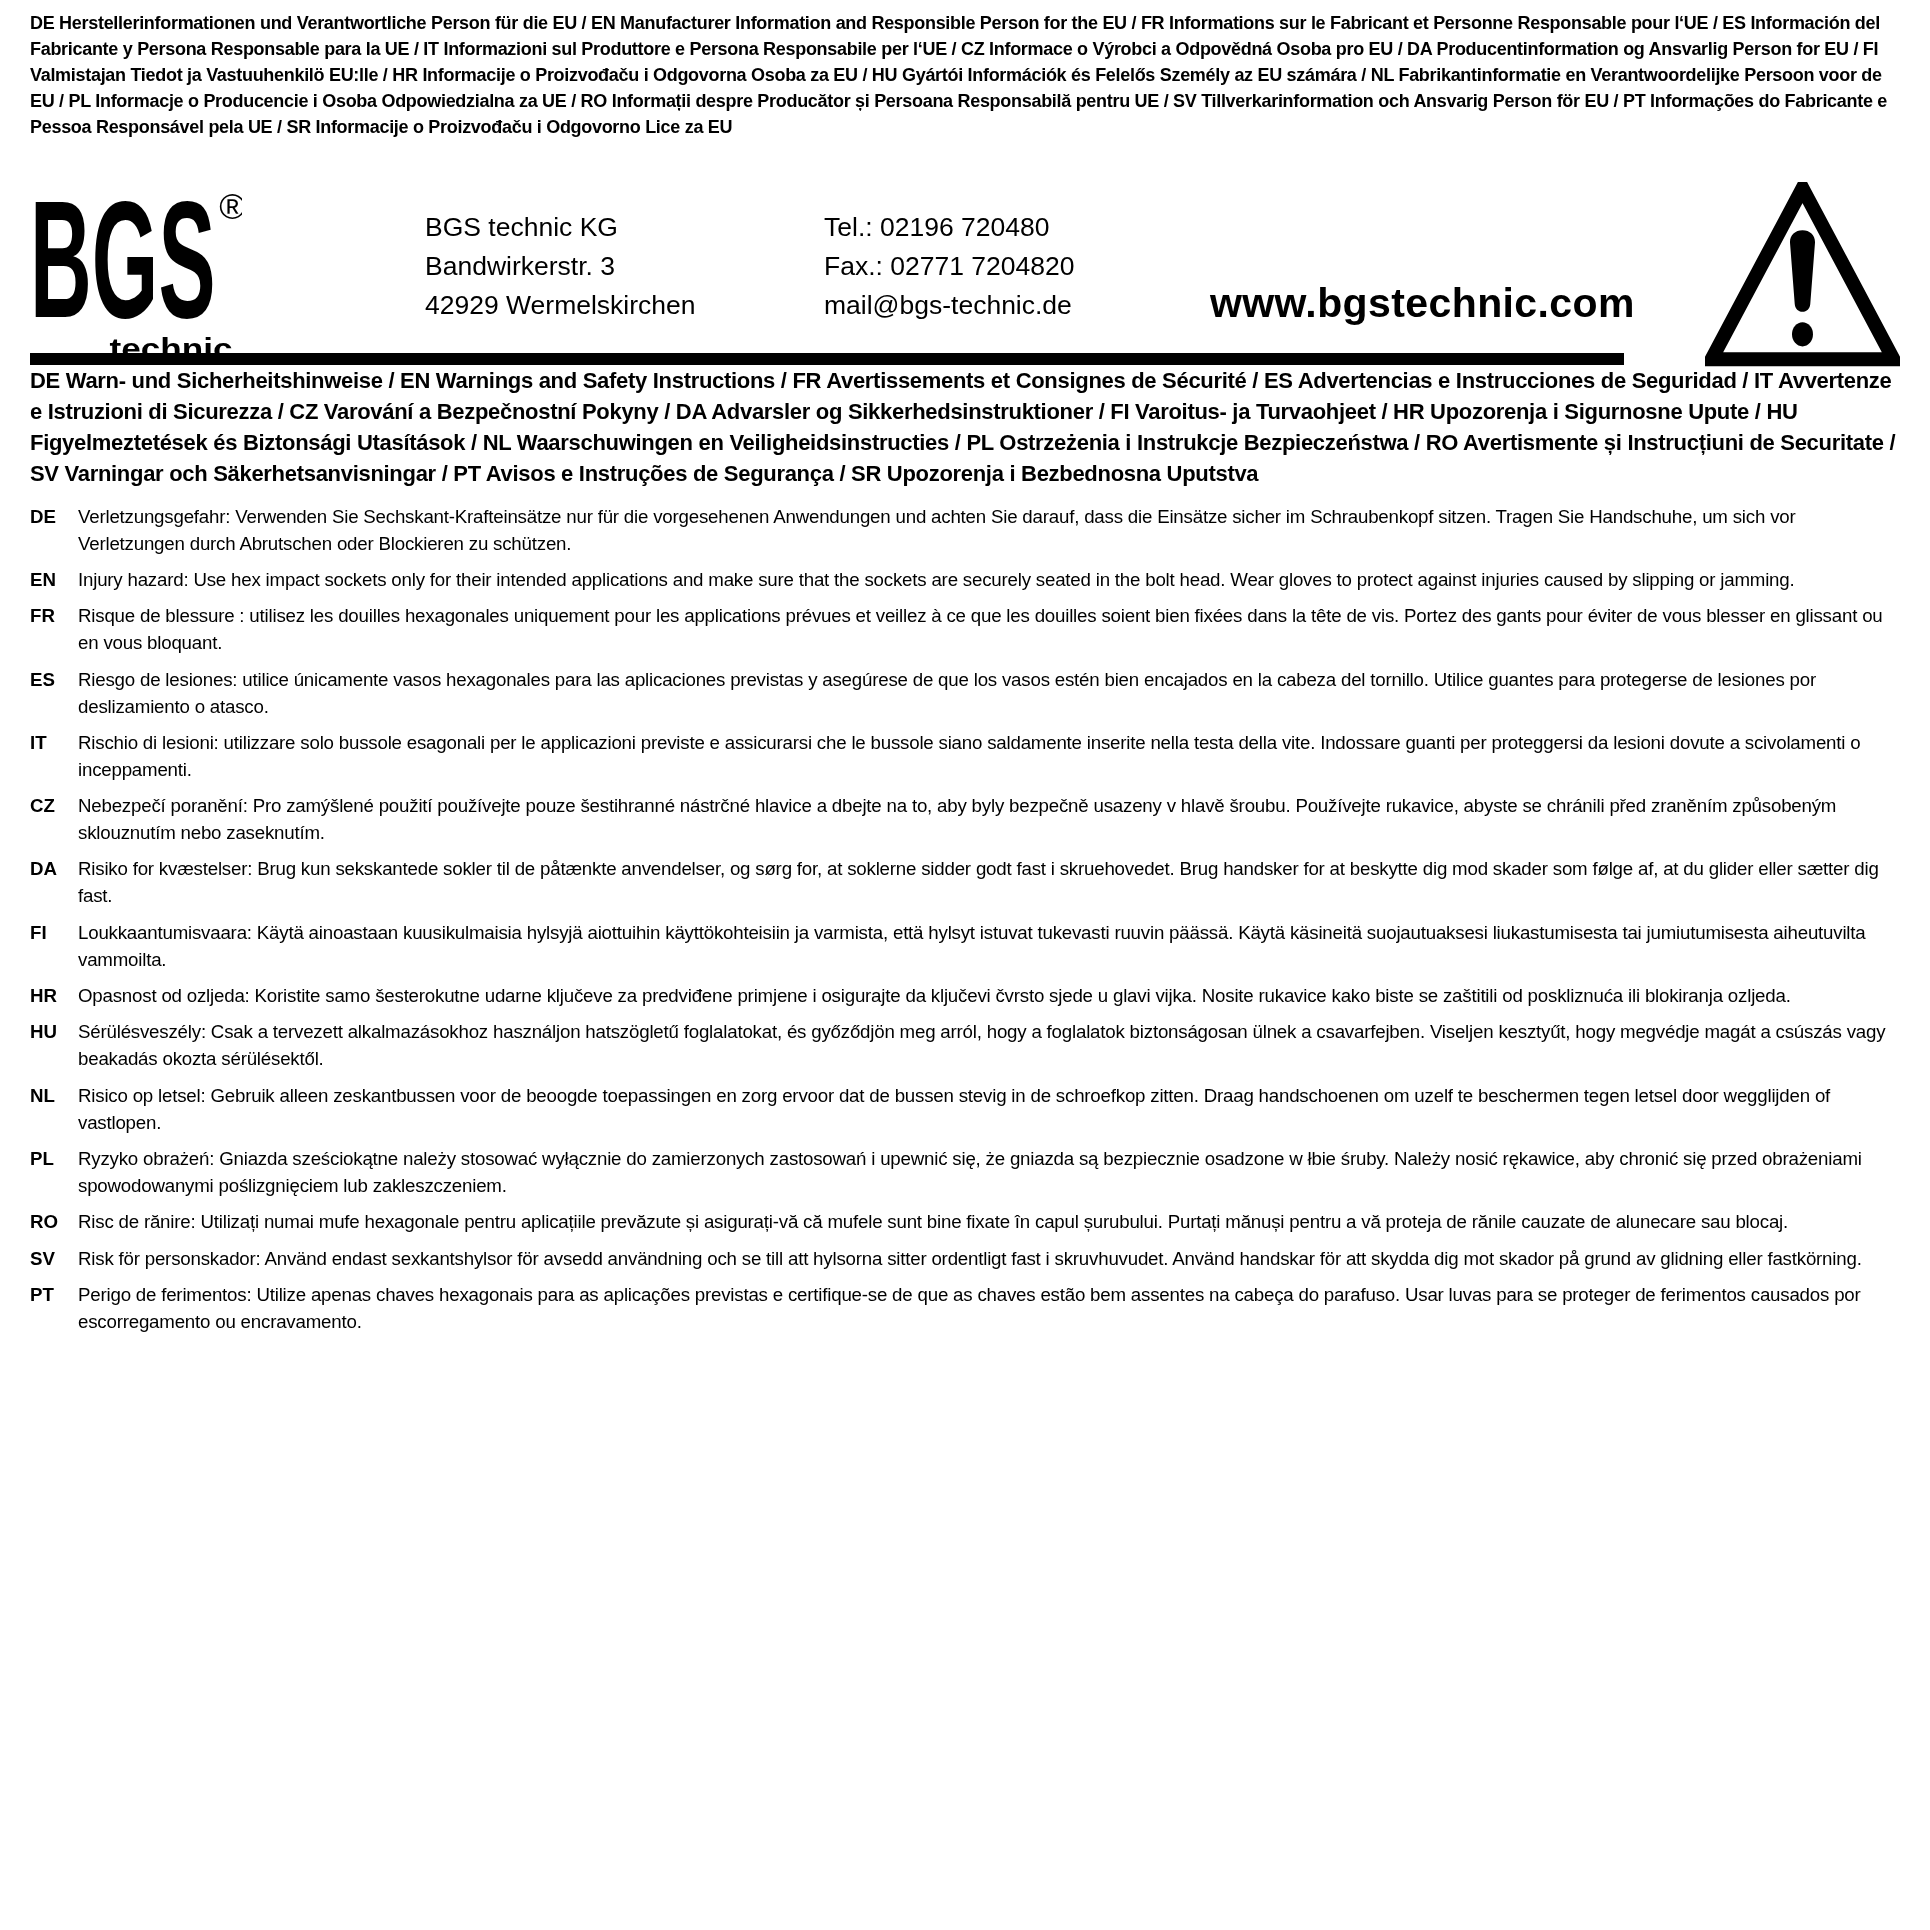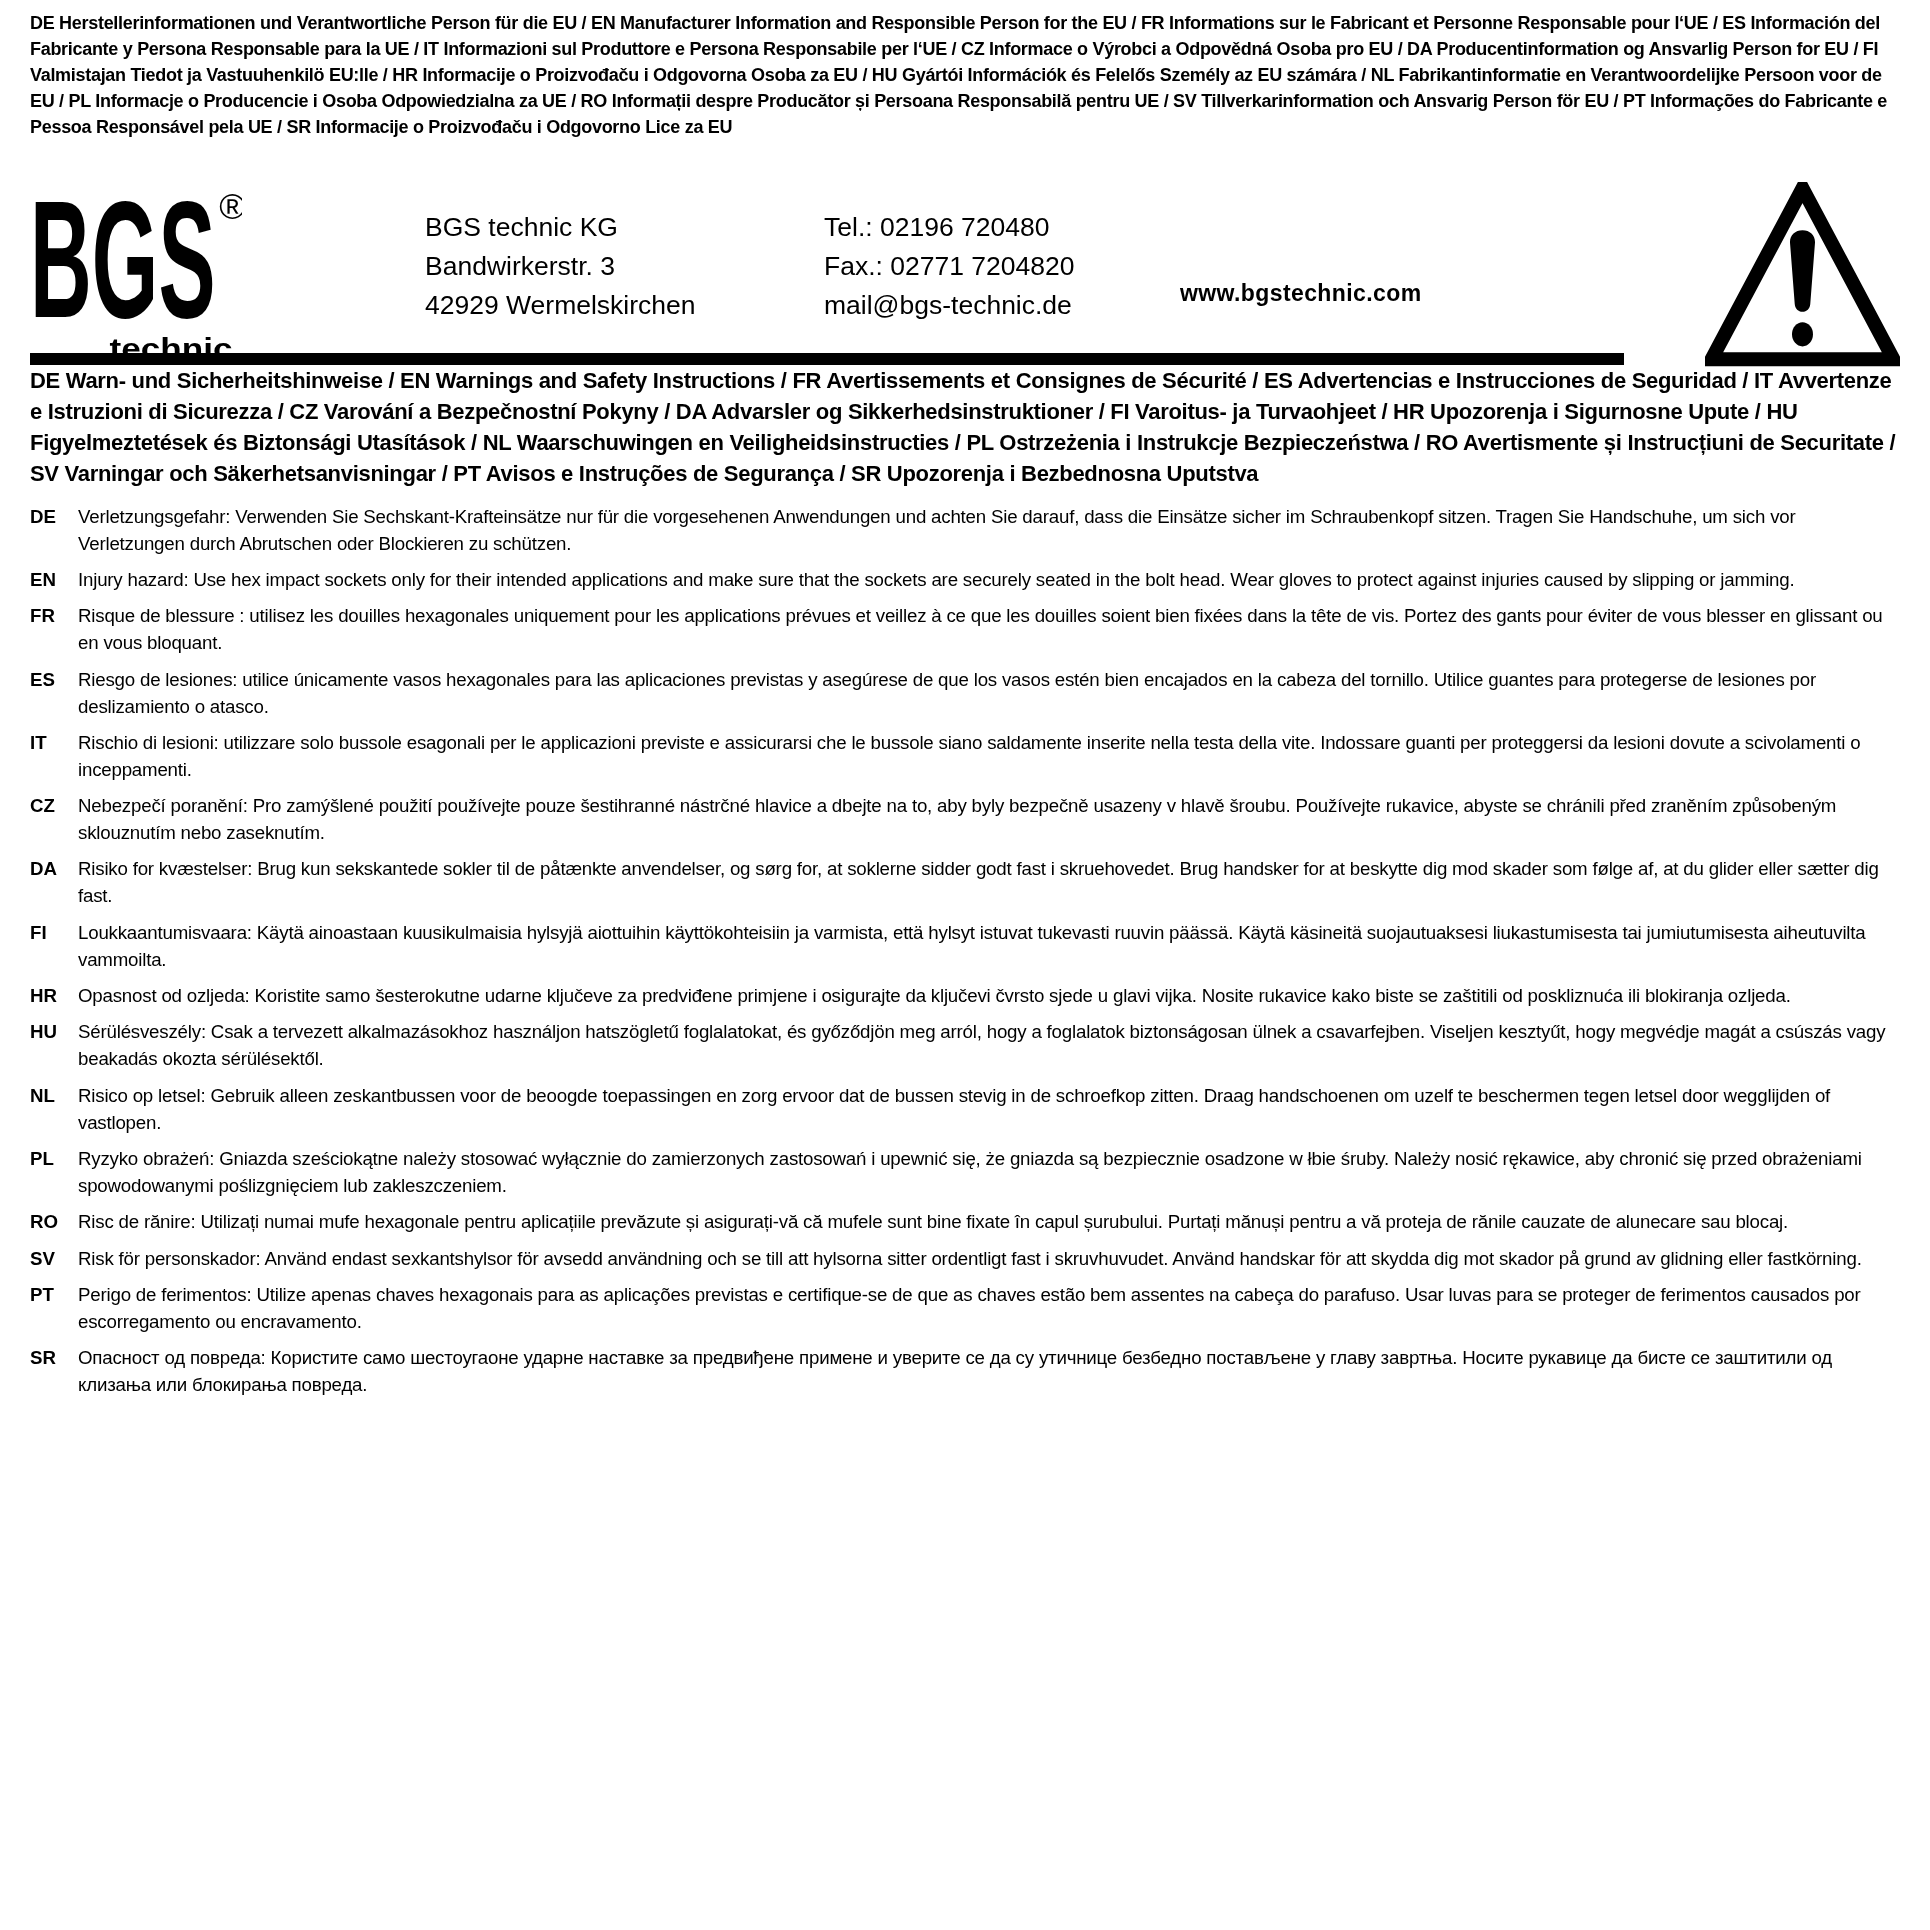--- a/index.html
+++ b/index.html
@@ -55,23 +55,23 @@
   .contact-block {
     position: absolute;
     left: 794px;
     top: 28px;
     font-size: 26.5px;
     line-height: 39px;
     white-space: nowrap;
   }
   .website {
     position: absolute;
-    left: 1150px;
+    left: 1180px;
     top: 100px;
-    font-size: 23px;
+    font-size: 41px;
     font-weight: bold;
     letter-spacing: 0.4px;
     white-space: nowrap;
   }
   .triangle-wrap {
     position: absolute;
     right: 0;
     top: 1.6px;
     width: 195px;
     height: 185px;
@@ -211,20 +211,16 @@
       <div class="warn-text">Risc de rănire: Utilizați numai mufe hexagonale pentru aplicațiile prevăzute și asigurați-vă că mufele sunt bine fixate în capul șurubului. Purtați mănuși pentru a vă proteja de rănile cauzate de alunecare sau blocaj.</div>
     </div>
     <div class="warn-item">
       <div class="warn-lang">SV</div>
       <div class="warn-text">Risk för personskador: Använd endast sexkantshylsor för avsedd användning och se till att hylsorna sitter ordentligt fast i skruvhuvudet. Använd handskar för att skydda dig mot skador på grund av glidning eller fastkörning.</div>
     </div>
     <div class="warn-item">
       <div class="warn-lang">PT</div>
       <div class="warn-text">Perigo de ferimentos: Utilize apenas chaves hexagonais para as aplicações previstas e certifique-se de que as chaves estão bem assentes na cabeça do parafuso. Usar luvas para se proteger de ferimentos causados por escorregamento ou encravamento.</div>
     </div>
-    <div class="warn-item">
-      <div class="warn-lang">SR</div>
-      <div class="warn-text">Опасност од повреда: Користите само шестоугаоне ударне наставке за предвиђене примене и уверите се да су утичнице безбедно постављене у главу завртња. Носите рукавице да бисте се заштитили од клизања или блокирања повреда.</div>
-    </div>
   </div>
 
 </div>
 
 
 </body></html>

